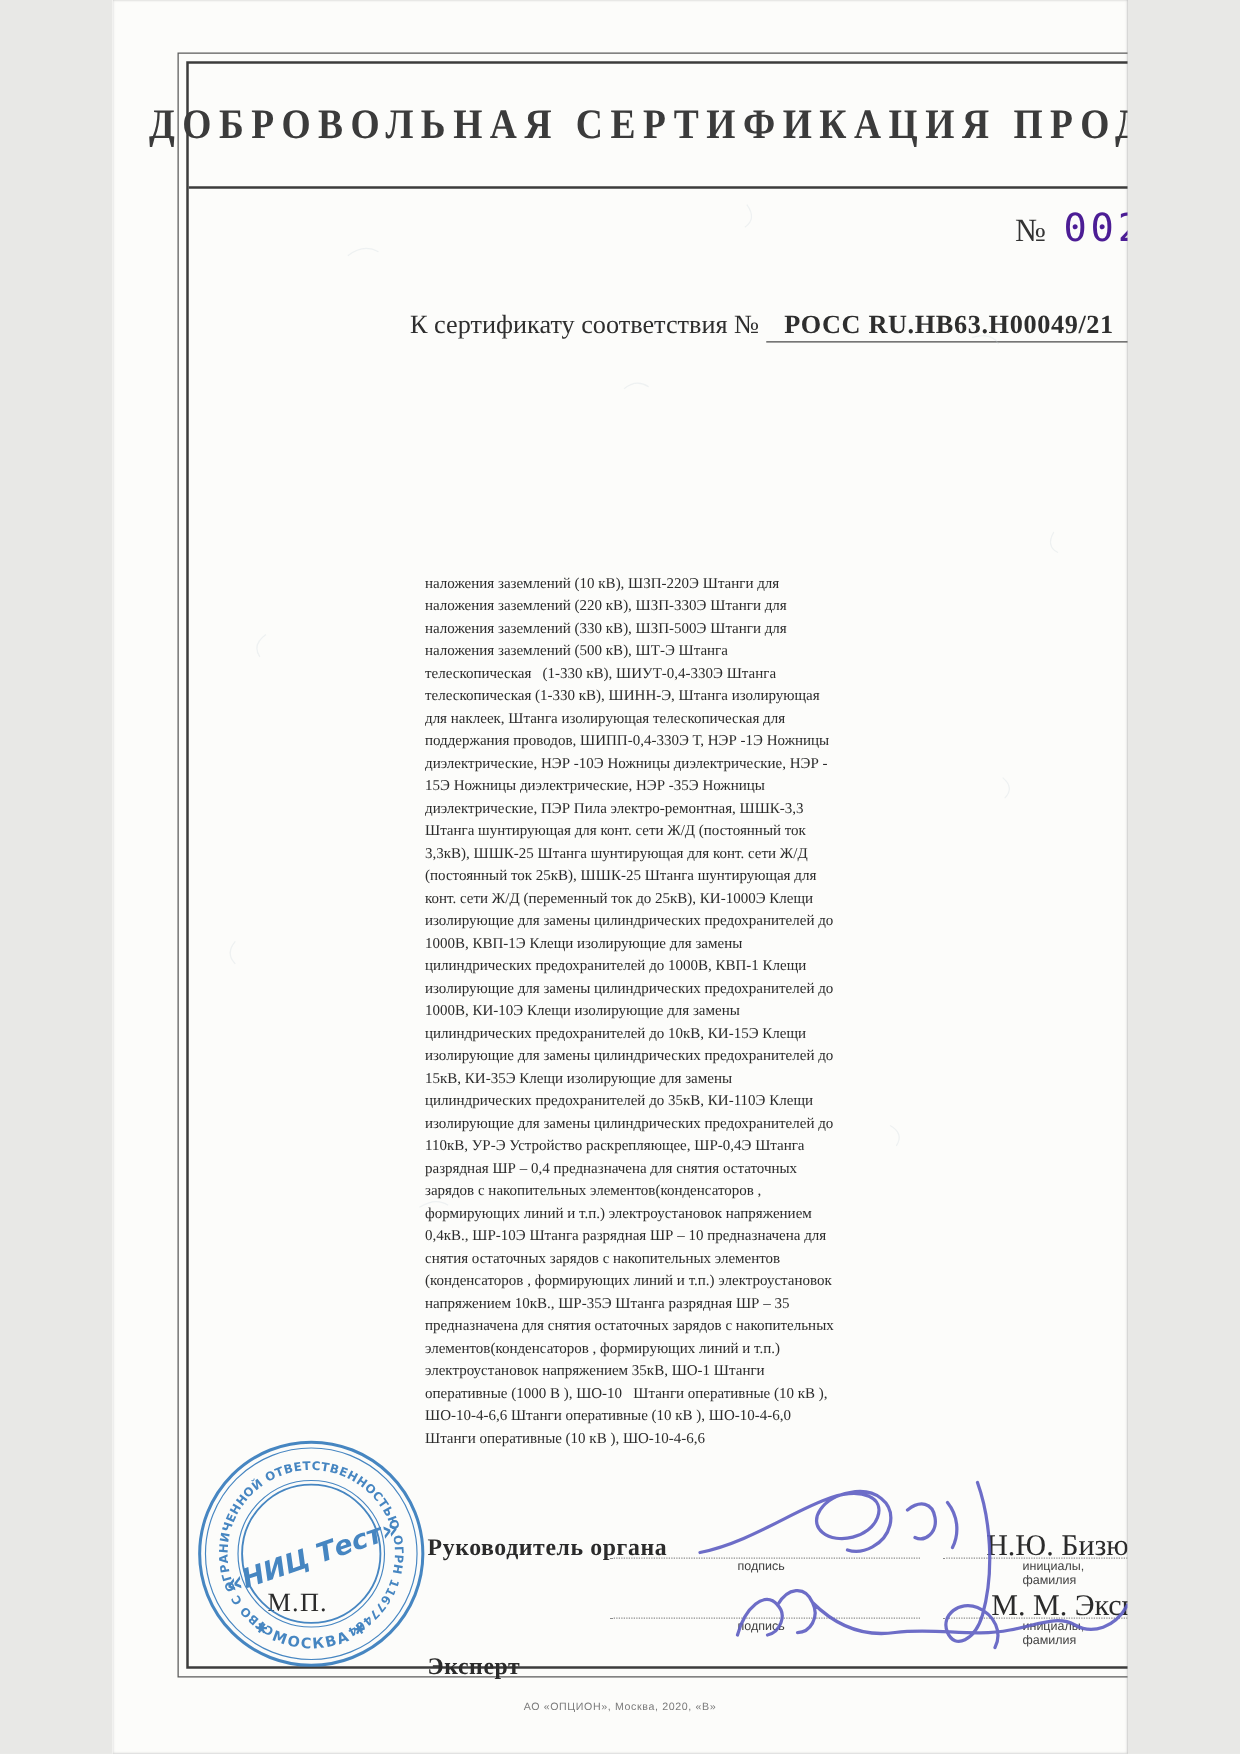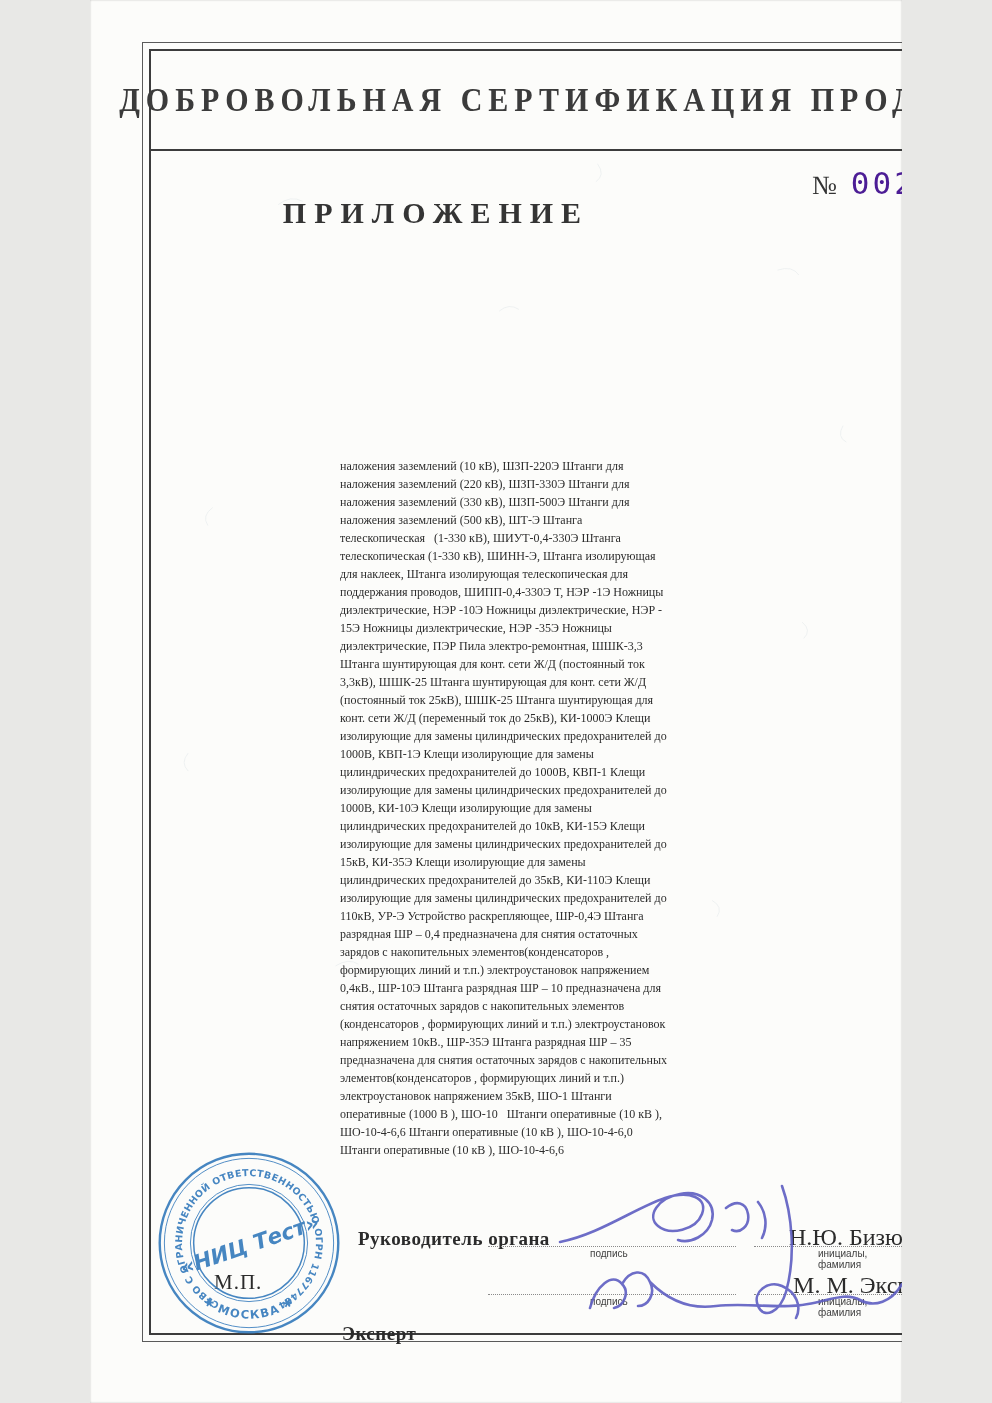--- a/index.html
+++ b/index.html
@@ -79,21 +79,21 @@
   }
   
   .sig-label{
     position:absolute;
     font-weight:bold;
     font-size:19px;
     letter-spacing:0.5px;
     color:#2b2b2b;
     white-space:nowrap;
   }
-  .sig-label.row1{left:252px;top:1228px;margin-left:16px;}
+  .sig-label.row1{left:252px;top:1228px;}
   .sig-label.row2{left:252px;top:1323px;}
   .sig-line{
     position:absolute;height:20px;
     border-bottom:1.5px dotted #8a8a8a;
   }
   .sig-line.s1{left:398px;top:1226px;width:248px;}
   .sig-line.s2{left:398px;top:1274px;width:248px;}
   .sig-line.n1{left:664px;top:1226px;width:228px;}
   .sig-line.n2{left:664px;top:1274px;width:228px;}
   .sig-sub{
@@ -142,22 +142,24 @@
         <div class="header-title">ДОБРОВОЛЬНАЯ СЕРТИФИКАЦИЯ ПРОДУКЦИИ</div>
       </div>
     </div>
   </div>
 
   <div class="form-number">
     <span class="no-sign">№</span>
     <span class="digits">0023654</span>
   </div>
 
-  <div class="doc-title">ПРИЛОЖЕНИЕ</div>
-
+
+  <div class="cert-line">
+    <span>К сертификату соответствия №</span><span class="cert-number">РОСС RU.НВ63.Н00049/21</span>
+  </div>
 
   <div class="body-text">наложения заземлений (10 кВ), ШЗП-220Э Штанги для
 наложения заземлений (220 кВ), ШЗП-330Э Штанги для
 наложения заземлений (330 кВ), ШЗП-500Э Штанги для
 наложения заземлений (500 кВ), ШТ-Э Штанга
 телескопическая   (1-330 кВ), ШИУТ-0,4-330Э Штанга
 телескопическая (1-330 кВ), ШИНН-Э, Штанга изолирующая
 для наклеек, Штанга изолирующая телескопическая для
 поддержания проводов, ШИПП-0,4-330Э Т, НЭР -1Э Ножницы
 диэлектрические, НЭР -10Э Ножницы диэлектрические, НЭР -
@@ -230,20 +232,21 @@
 
   <svg class="ink" viewBox="0 0 480 160">
     <g stroke="#5e5ec2" stroke-width="2.6" fill="none" stroke-linecap="round" opacity="0.9">
       <path d="M 30,62 C 70,54 105,28 135,18 C 160,10 178,18 172,34 C 166,50 140,56 128,46 C 116,36 128,18 150,14 C 170,10 186,22 182,40 C 178,56 160,64 148,60"></path>
       <path d="M 196,28 C 206,20 216,22 218,34 C 220,46 210,54 202,50 M 228,22 C 236,32 238,46 232,58"></path>
       <path d="M 252,6 C 262,34 266,76 256,112 C 250,132 234,140 228,126 C 222,112 238,100 252,106 C 266,112 272,126 266,138"></path>
       <path d="M 60,128 C 66,106 82,92 92,104 C 100,112 94,126 84,128 M 92,104 C 100,90 114,88 120,102 C 126,114 118,126 108,126 M 120,102 C 136,118 158,130 186,126 C 220,122 248,130 278,124 C 300,120 316,112 330,120 C 344,128 362,122 372,104"></path>
     </g>
   </svg>
 
+  <div class="footer-note">АО «ОПЦИОН», Москва, 2020, «В»</div>
 
   <svg class="fibres" viewBox="0 0 992 1403">
     <g stroke="#c9d4da" stroke-width="1.2" fill="none" opacity="0.55">
       <path d="M 230,250 q 15,-12 30,-4"></path>
       <path d="M 620,200 q 10,14 -2,22"></path>
       <path d="M 840,330 q 18,-6 26,6"></path>
       <path d="M 150,620 q -14,10 -6,22"></path>
       <path d="M 870,760 q 12,10 2,20"></path>
       <path d="M 300,1180 q 16,-10 28,-2"></path>
       <path d="M 760,1100 q 14,8 6,20"></path>

